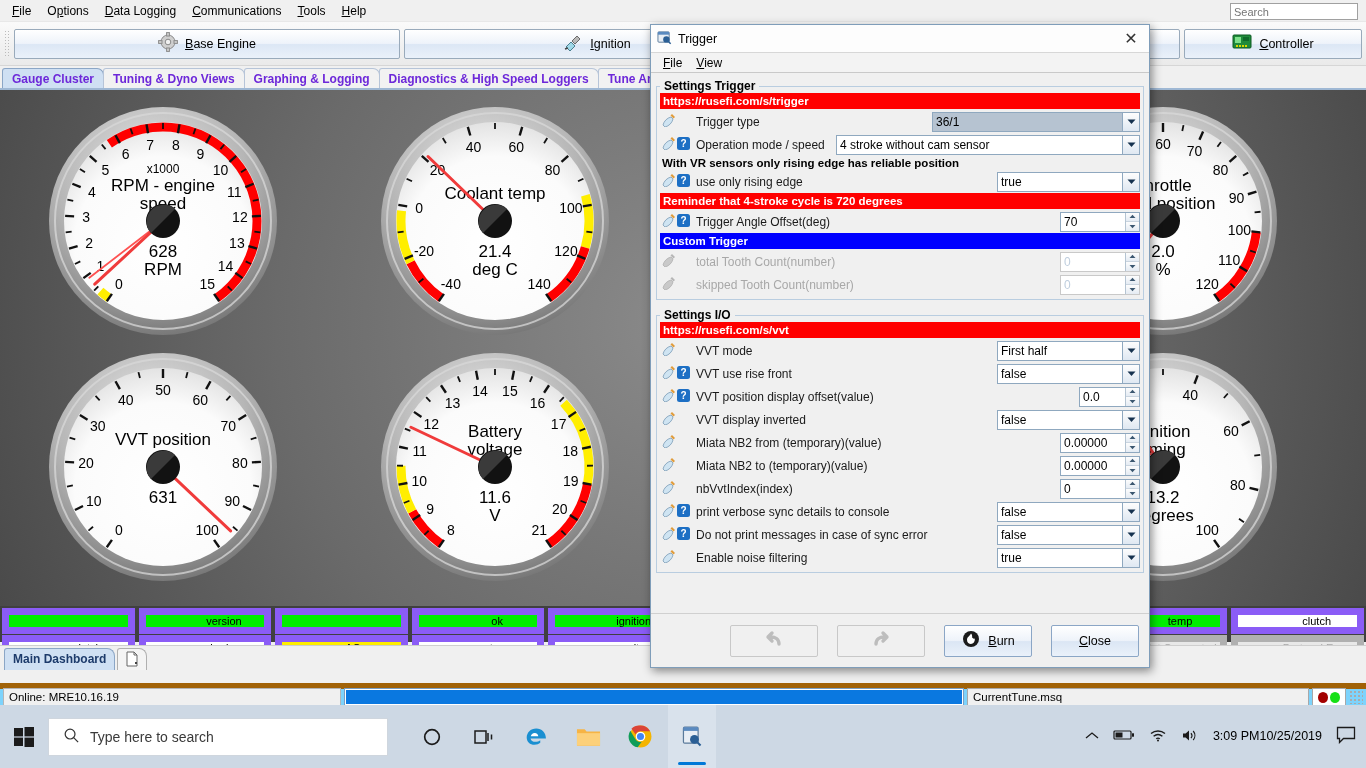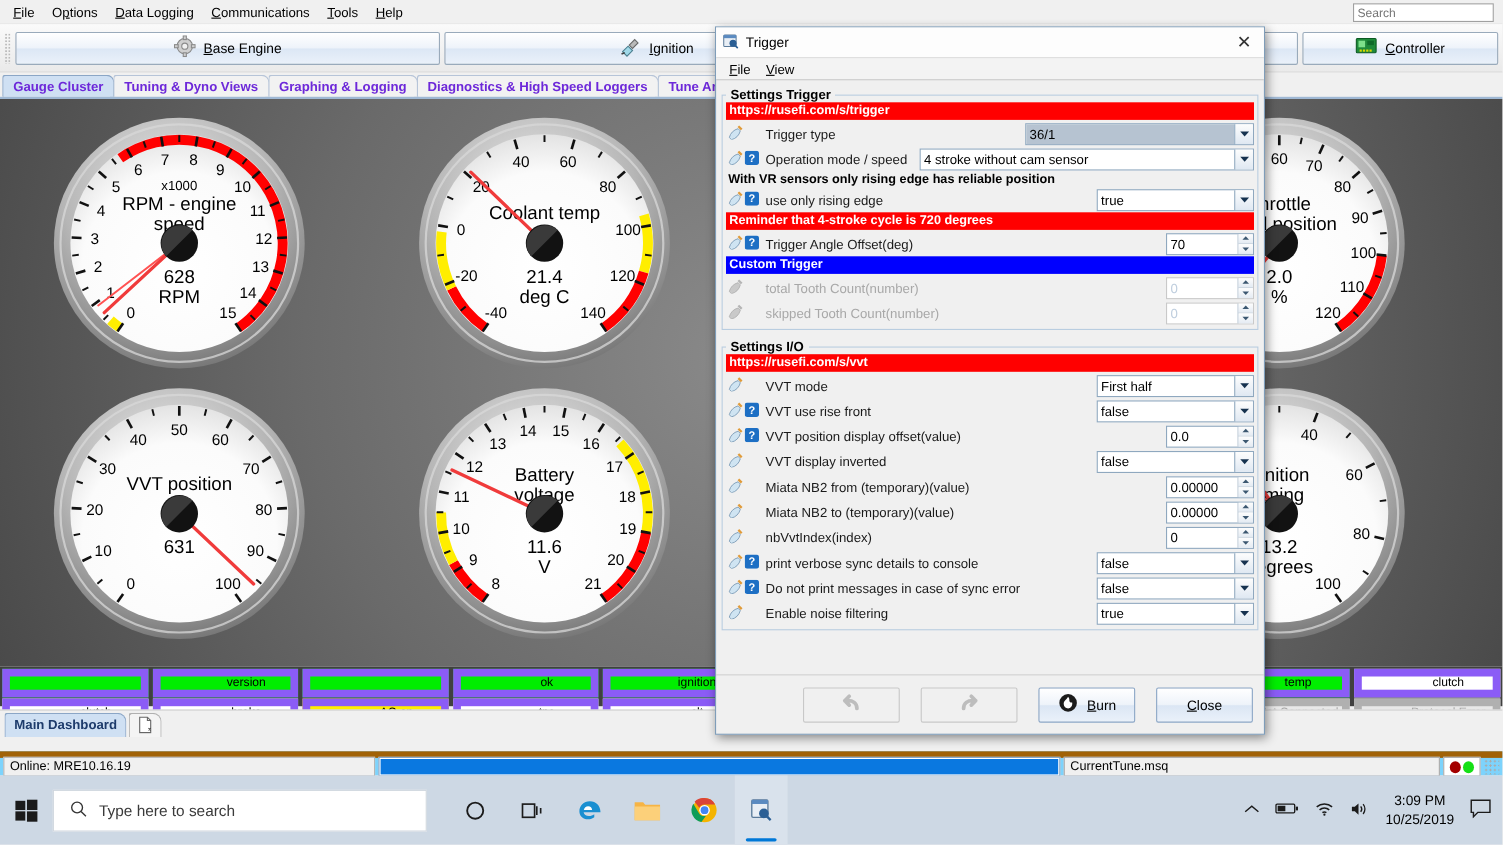--- a/index.html
+++ b/index.html
@@ -255,21 +255,21 @@
   .tb-ico.active { background: #d9e2ec; }
   .tb-ico.active::after {
     content:''; position:absolute; bottom:3px; left:10px; right:10px; height:3px;
     background:#0078d7; border-radius:2px;
   }
   .tb-right {
     margin-left: auto; display: flex; align-items: center; gap: 14px;
     padding-right: 10px; height: 63px;
   }
   .tb-clock {
-    display: flex; flex-direction: column; align-items: center;
+    display: flex; flex-direction: row; align-items: center;
     font-size: 12.5px; color: #000; line-height: 17px;
   }
 </style>
 </head>
 <body>
 
 <div id="app">
 
   <div class="menubar">
     <div id="menubar-items" style="display:flex;">
@@ -1006,21 +1006,21 @@
                   <path d="M1 12c1-4 4-7 8-8l2 2c-1 4-4 7-8 8z" fill="#cfe4f2" stroke="#7a9ab5" stroke-width=".8"></path>
                   <path d="M8.5 2.5l3 3 1.5-1.5-3-3z" fill="#e09b3a"></path>
                 </svg></span>
               <span><svg width="13" height="13" viewBox="0 0 13 13">
                   <rect x="0" y="0" width="13" height="13" rx="2.5" fill="#1d6fc4"></rect>
                   <text x="6.5" y="10" text-anchor="middle" font-family="Liberation Sans, sans-serif" font-size="10" font-weight="bold" fill="#fff">?</text>
                 </svg></span>
             </span>
             <span class="flabel">VVT position display offset(value)</span>
             <span class="fspring"></span>
-            <div class="spin" style="width: 80px; margin-left: 11px;">
+            <div class="spin" style="width: 61px; margin-left: 11px;">
               <span class="val">0.0</span>
               <span class="btns">
                 <div>
                   <svg width="7" height="5" viewBox="0 0 7 5">
                     <path d="M0.5 4h6L3.5 .8z" fill="#3b5770"></path>
                   </svg>
                 </div>
                 <div>
                   <svg width="7" height="5" viewBox="0 0 7 5">
                     <path d="M0.5 1h6L3.5 4.2z" fill="#3b5770"></path>

